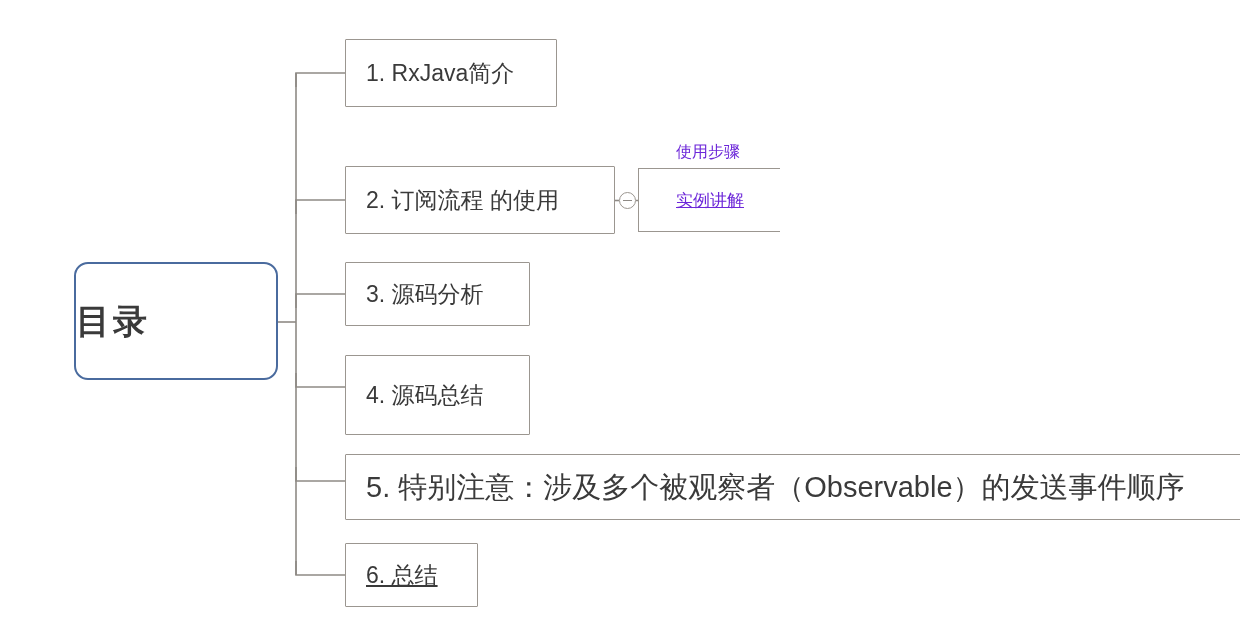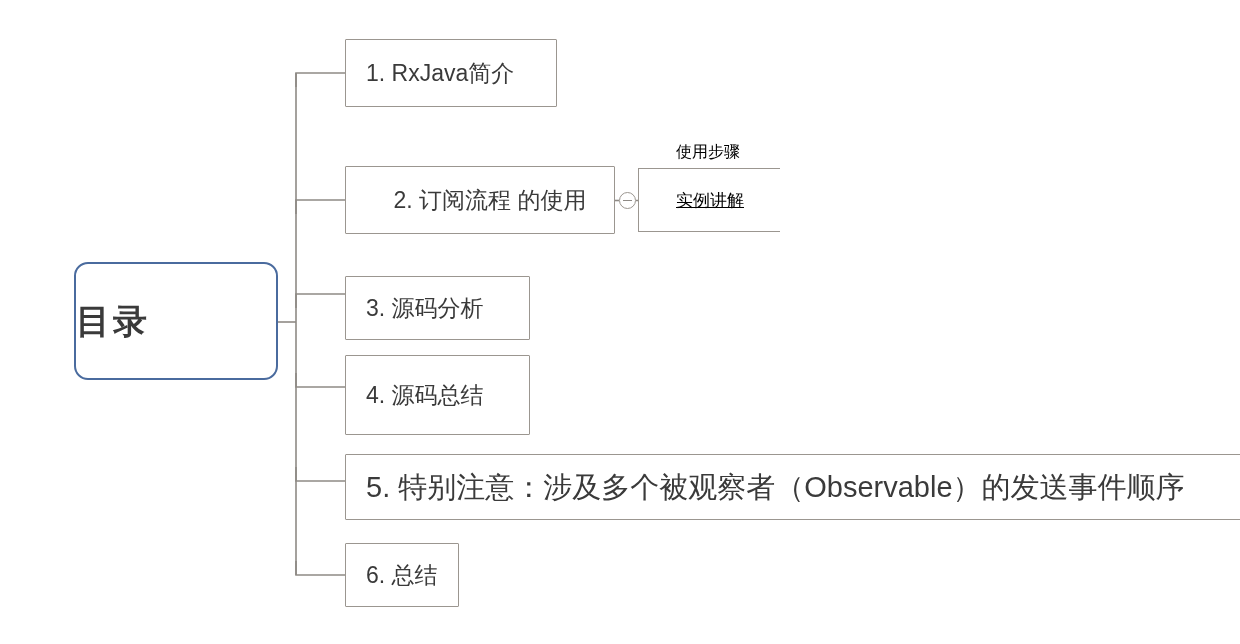--- a/index.html
+++ b/index.html
@@ -55,21 +55,21 @@
     justify-content: flex-start;
     padding-left: 20px;
   }
 
   
   .subgroup {
     position: absolute;
   }
   .sub-item {
     position: absolute;
-    color: #000000;
+    color: #6d28d9;
     white-space: nowrap;
     line-height: 1;
   }
 
   
   .collapse-btn {
     position: absolute;
     width: 17px;
     height: 17px;
     box-sizing: border-box;
@@ -108,34 +108,34 @@
     </svg>
 
   <div class="node root" id="root-node" style="left: 74px; top: 262px; width: 204px; height: 118px; font-size: 34px;">
     <span class="label">目录</span>
   </div>
 
   <div id="branch-layer">
       <div class="node branch" style="left: 345px; top: 39px; width: 212px; height: 68px; font-size: 23px;">
         <span class="label">1. RxJava简介</span>
       </div>
-      <div class="node branch" style="left: 345px; top: 166px; width: 270px; height: 68px; font-size: 23px; justify-content: center;">
+      <div class="node branch" style="left: 345px; top: 166px; width: 270px; height: 68px; font-size: 23px;">
         <span class="label">2. 订阅流程 的使用</span>
       </div>
       <div class="collapse-btn" style="left: 619px; top: 192px;"></div>
       <div class="subgroup" style="left: 638px; top: 168px; width: 142px; height: 64px; border-left: 1.6px solid rgb(155, 150, 144); border-top: 1.6px solid rgb(155, 150, 144); border-bottom: 1.6px solid rgb(155, 150, 144); box-sizing: border-box;"></div>
       <div class="sub-item" style="left: 676px; top: 144px; font-size: 16px;">使用步骤</div>
       <div class="sub-item" style="left: 676px; top: 192px; font-size: 17px; text-decoration: underline;">实例讲解</div>
-      <div class="node branch" style="left: 345px; top: 262px; width: 185px; height: 64px; font-size: 23px; margin-top: 14px;">
+      <div class="node branch" style="left: 345px; top: 262px; width: 185px; height: 64px; font-size: 23px;">
         <span class="label">3. 源码分析</span>
       </div>
       <div class="node branch" style="left: 345px; top: 355px; width: 185px; height: 80px; font-size: 23px;">
         <span class="label">4. 源码总结</span>
       </div>
       <div class="node branch" style="left: 345px; top: 454px; width: 952px; height: 66px; font-size: 29px;">
         <span class="label">5. 特别注意：涉及多个被观察者（Observable）的发送事件顺序</span>
       </div>
-      <div class="node branch" style="left: 345px; top: 543px; width: 114px; height: 64px; font-size: 23px;">
+      <div class="node branch" style="left: 345px; top: 543px; width: 133px; height: 64px; font-size: 23px; text-decoration: underline;">
         <span class="label">6. 总结</span>
       </div>
     </div>
 
 </div>
 
 </body></html>

